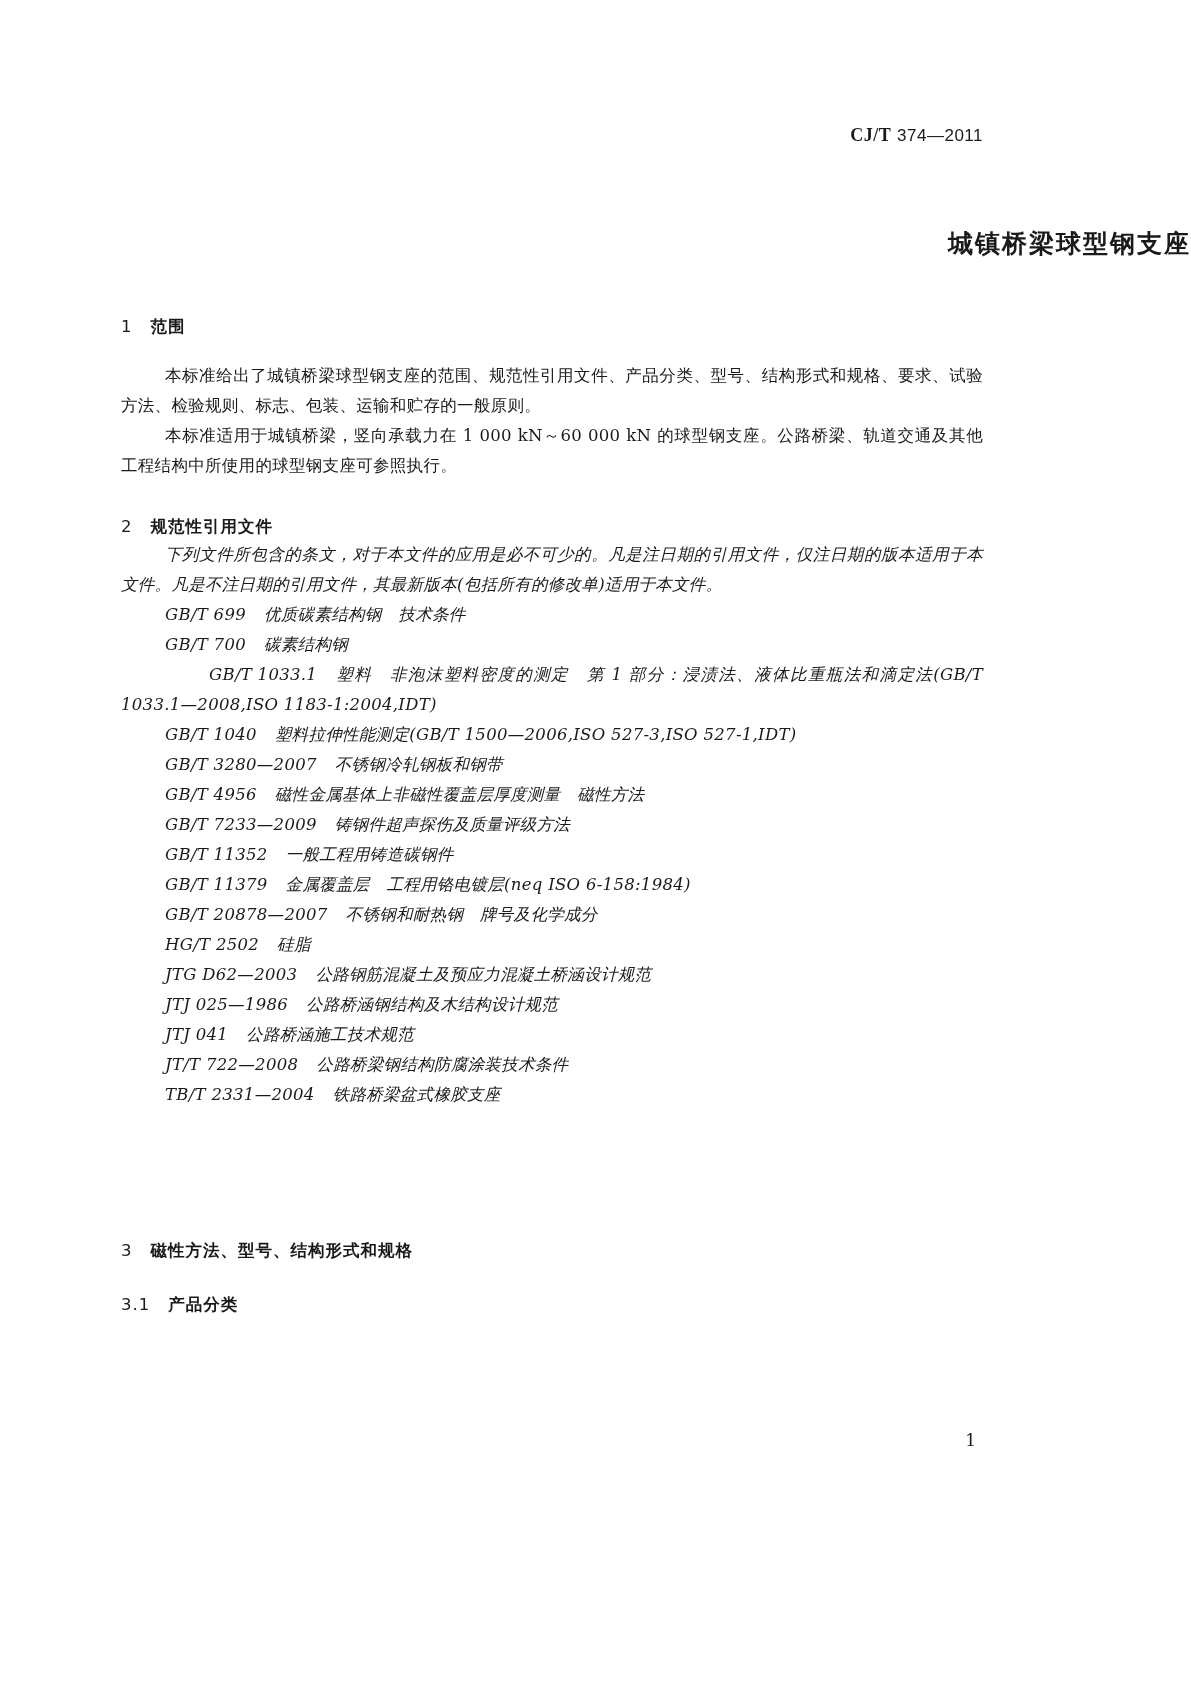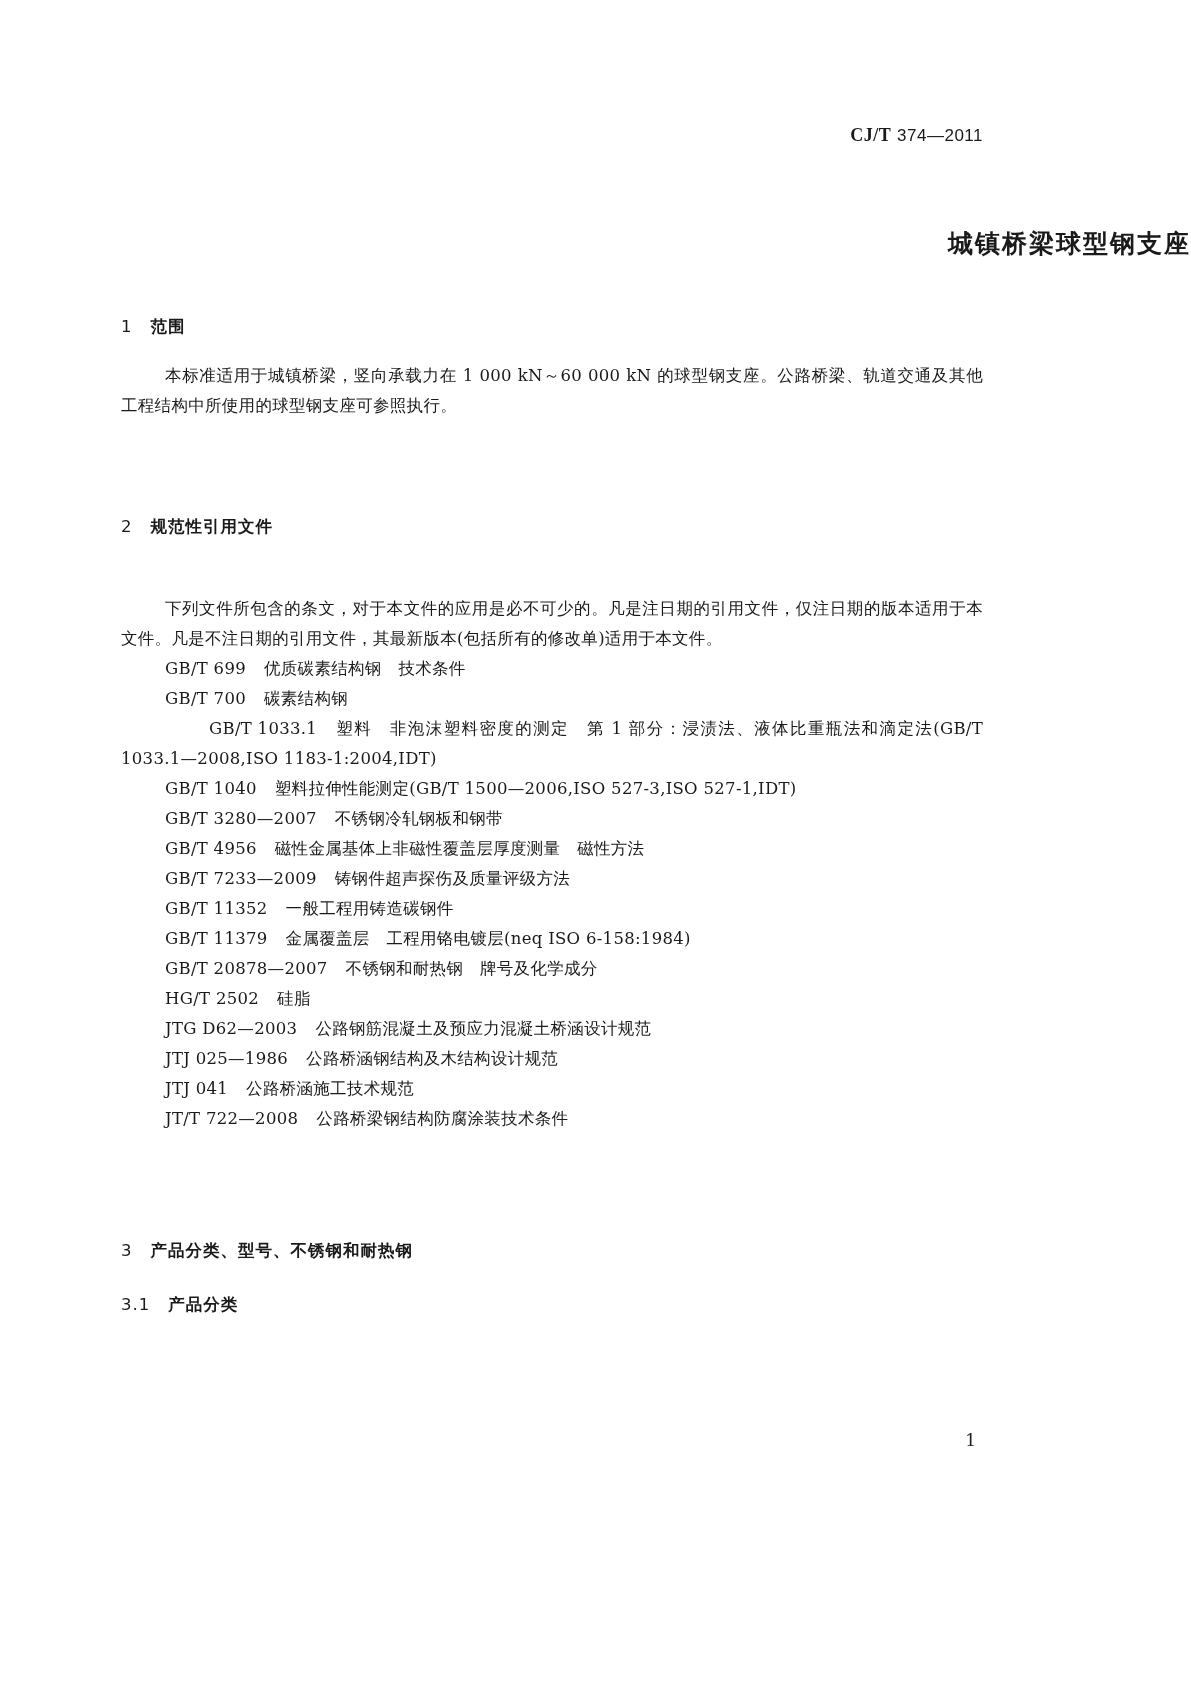--- a/index.html
+++ b/index.html
@@ -121,50 +121,52 @@
     <span class="code-num">374—2011</span>
   </div>
 
   <div class="doc-title">城镇桥梁球型钢支座</div>
 
   <div class="heading" style="top:312px;">
     <span class="num">1</span><span>范围</span>
   </div>
 
   <div class="block" style="top:361px;">
+    <p class="para">本标准给出了城镇桥梁球型钢支座的范围、规范性引用文件、产品分类、型号、结构形式和规格、要求、试验方法、检验规则、标志、包装、运输和贮存的一般原则。</p>
     <p class="para">本标准适用于城镇桥梁，竖向承载力在 1 000 kN～60 000 kN 的球型钢支座。公路桥梁、轨道交通及其他工程结构中所使用的球型钢支座可参照执行。</p>
   </div>
 
   <div class="heading" style="top:512px;">
     <span class="num">2</span><span>规范性引用文件</span>
   </div>
 
-  <div class="block" style="top:594px;">
+  <div class="block" style="top:540px;font-style:italic;">
     <p class="para">下列文件所包含的条文，对于本文件的应用是必不可少的。凡是注日期的引用文件，仅注日期的版本适用于本文件。凡是不注日期的引用文件，其最新版本(包括所有的修改单)适用于本文件。</p>
     <ul class="ref-list">
       <li class="ref-item"><span class="ref-code">GB/T 699</span><span>优质碳素结构钢　技术条件</span></li>
       <li class="ref-item"><span class="ref-code">GB/T 700</span><span>碳素结构钢</span></li>
       <li class="ref-item wrap"><span class="ref-code">GB/T 1033.1</span><span>塑料　非泡沫塑料密度的测定　第 1 部分：浸渍法、液体比重瓶法和滴定法(GB/T 1033.1—2008,ISO 1183-1:2004,IDT)</span></li>
       <li class="ref-item"><span class="ref-code">GB/T 1040</span><span>塑料拉伸性能测定(GB/T 1500—2006,ISO 527-3,ISO 527-1,IDT)</span></li>
       <li class="ref-item"><span class="ref-code">GB/T 3280—2007</span><span>不锈钢冷轧钢板和钢带</span></li>
       <li class="ref-item"><span class="ref-code">GB/T 4956</span><span>磁性金属基体上非磁性覆盖层厚度测量　磁性方法</span></li>
       <li class="ref-item"><span class="ref-code">GB/T 7233—2009</span><span>铸钢件超声探伤及质量评级方法</span></li>
       <li class="ref-item"><span class="ref-code">GB/T 11352</span><span>一般工程用铸造碳钢件</span></li>
       <li class="ref-item"><span class="ref-code">GB/T 11379</span><span>金属覆盖层　工程用铬电镀层(neq ISO 6-158:1984)</span></li>
       <li class="ref-item"><span class="ref-code">GB/T 20878—2007</span><span>不锈钢和耐热钢　牌号及化学成分</span></li>
       <li class="ref-item"><span class="ref-code">HG/T 2502</span><span>硅脂</span></li>
       <li class="ref-item"><span class="ref-code">JTG D62—2003</span><span>公路钢筋混凝土及预应力混凝土桥涵设计规范</span></li>
       <li class="ref-item"><span class="ref-code">JTJ 025—1986</span><span>公路桥涵钢结构及木结构设计规范</span></li>
       <li class="ref-item"><span class="ref-code">JTJ 041</span><span>公路桥涵施工技术规范</span></li>
       <li class="ref-item"><span class="ref-code">JT/T 722—2008</span><span>公路桥梁钢结构防腐涂装技术条件</span></li>
+      <li class="ref-item"><span class="ref-code">TB/T 2331—2004</span><span>铁路桥梁盆式橡胶支座</span></li>
     </ul>
   </div>
 
   <div class="heading" style="top:1236px;">
-    <span class="num">3</span><span>产品分类、型号、不锈钢和耐热钢</span>
+    <span class="num">3</span><span>磁性方法、型号、结构形式和规格</span>
   </div>
 
   <div class="heading" style="top:1290px;">
     <span class="num">3.1</span><span>产品分类</span>
   </div>
 
 
   <div class="page-number">1</div>
 
 </div>

